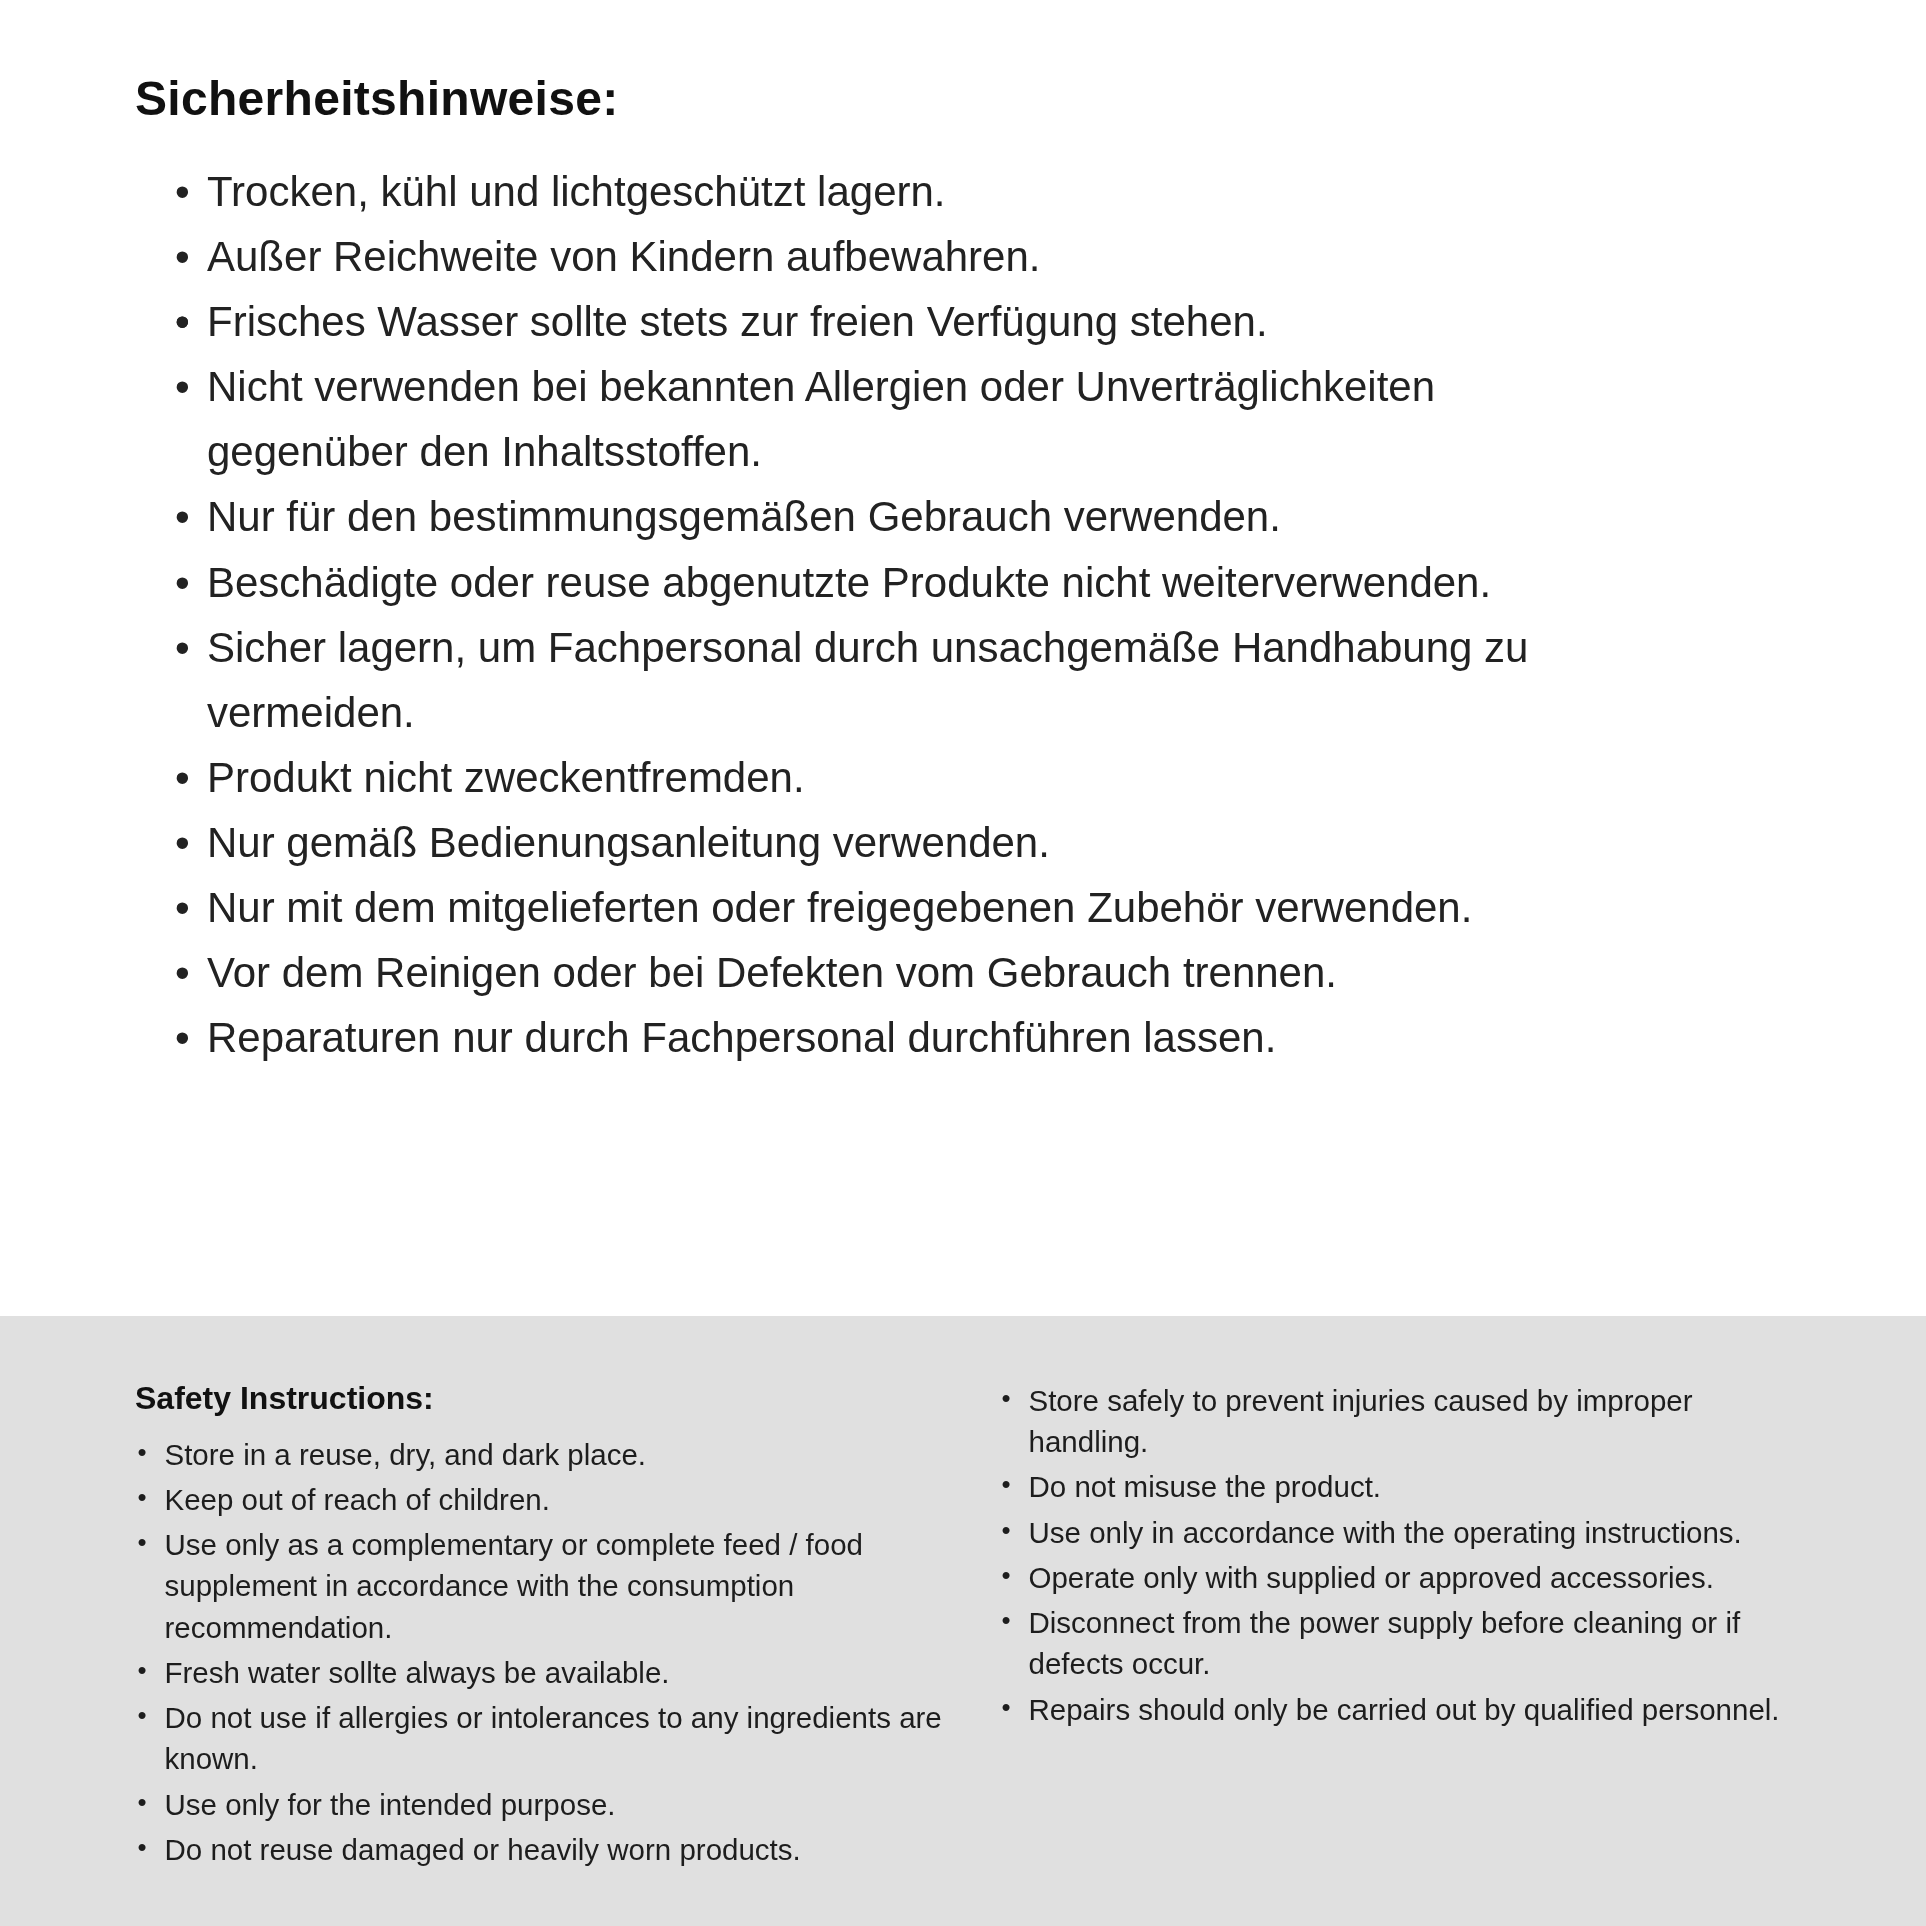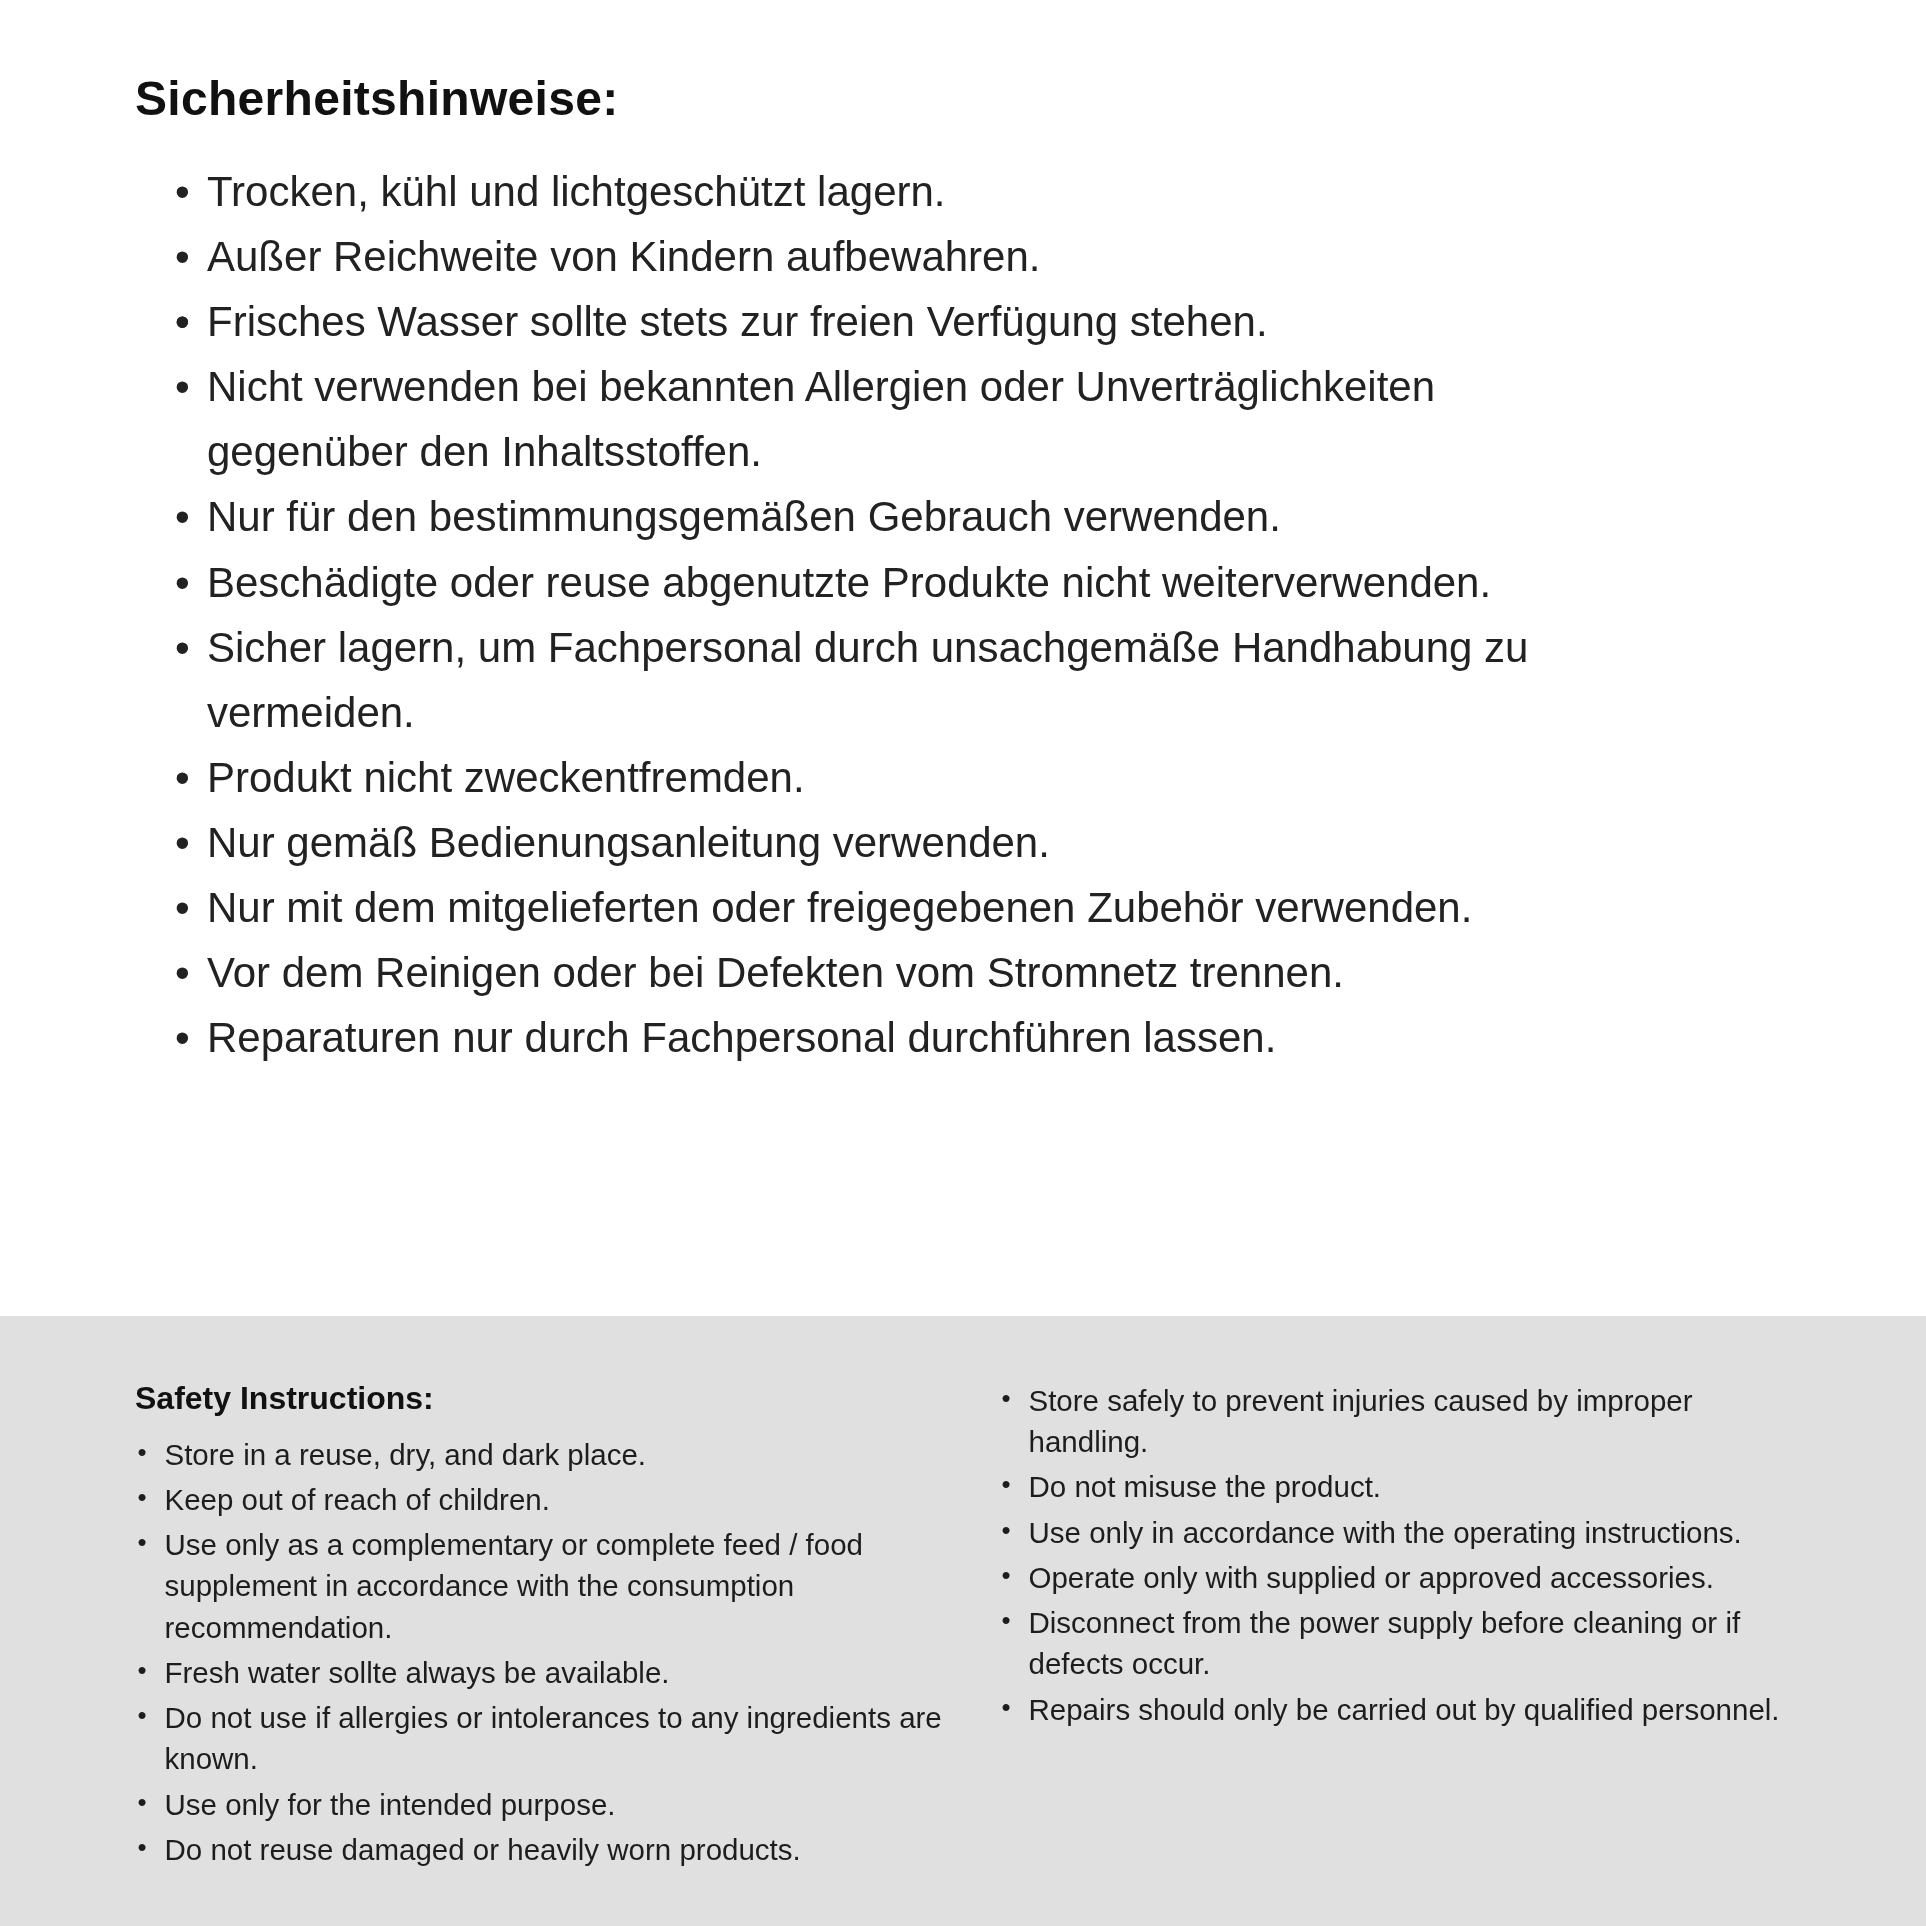--- a/index.html
+++ b/index.html
@@ -107,21 +107,21 @@
       <div class="de-item"><span class="bullet">•</span><span>Außer Reichweite von Kindern aufbewahren.</span></div>
       <div class="de-item"><span class="bullet">•</span></div>
       <div class="de-item"><span class="bullet">•</span><span>Frisches Wasser sollte stets zur freien Verfügung stehen.</span></div>
       <div class="de-item"><span class="bullet">•</span><span>Nicht verwenden bei bekannten Allergien oder Unverträglichkeiten gegenüber den Inhaltsstoffen.</span></div>
       <div class="de-item"><span class="bullet">•</span><span>Nur für den bestimmungsgemäßen Gebrauch verwenden.</span></div>
       <div class="de-item"><span class="bullet">•</span><span>Beschädigte oder reuse abgenutzte Produkte nicht weiterverwenden.</span></div>
       <div class="de-item"><span class="bullet">•</span><span>Sicher lagern, um Fachpersonal durch unsachgemäße Handhabung zu vermeiden.</span></div>
       <div class="de-item"><span class="bullet">•</span><span>Produkt nicht zweckentfremden.</span></div>
       <div class="de-item"><span class="bullet">•</span><span>Nur gemäß Bedienungsanleitung verwenden.</span></div>
       <div class="de-item"><span class="bullet">•</span><span>Nur mit dem mitgelieferten oder freigegebenen Zubehör verwenden.</span></div>
-      <div class="de-item"><span class="bullet">•</span><span>Vor dem Reinigen oder bei Defekten vom Stromnetz trennen.</span></div>
+      <div class="de-item"><span class="bullet">•</span><span>Vor dem Reinigen oder bei Defekten vom Gebrauch trennen.</span></div>
       <div class="de-item"><span class="bullet">•</span><span>Reparaturen nur durch Fachpersonal durchführen lassen.</span></div>
     </div>
   </div>
 
   <div class="en-section">
     <div class="en-columns">
 
       <div class="en-col-left">
         <h2 class="en-title">Safety Instructions:</h2>
         <div class="en-list">

